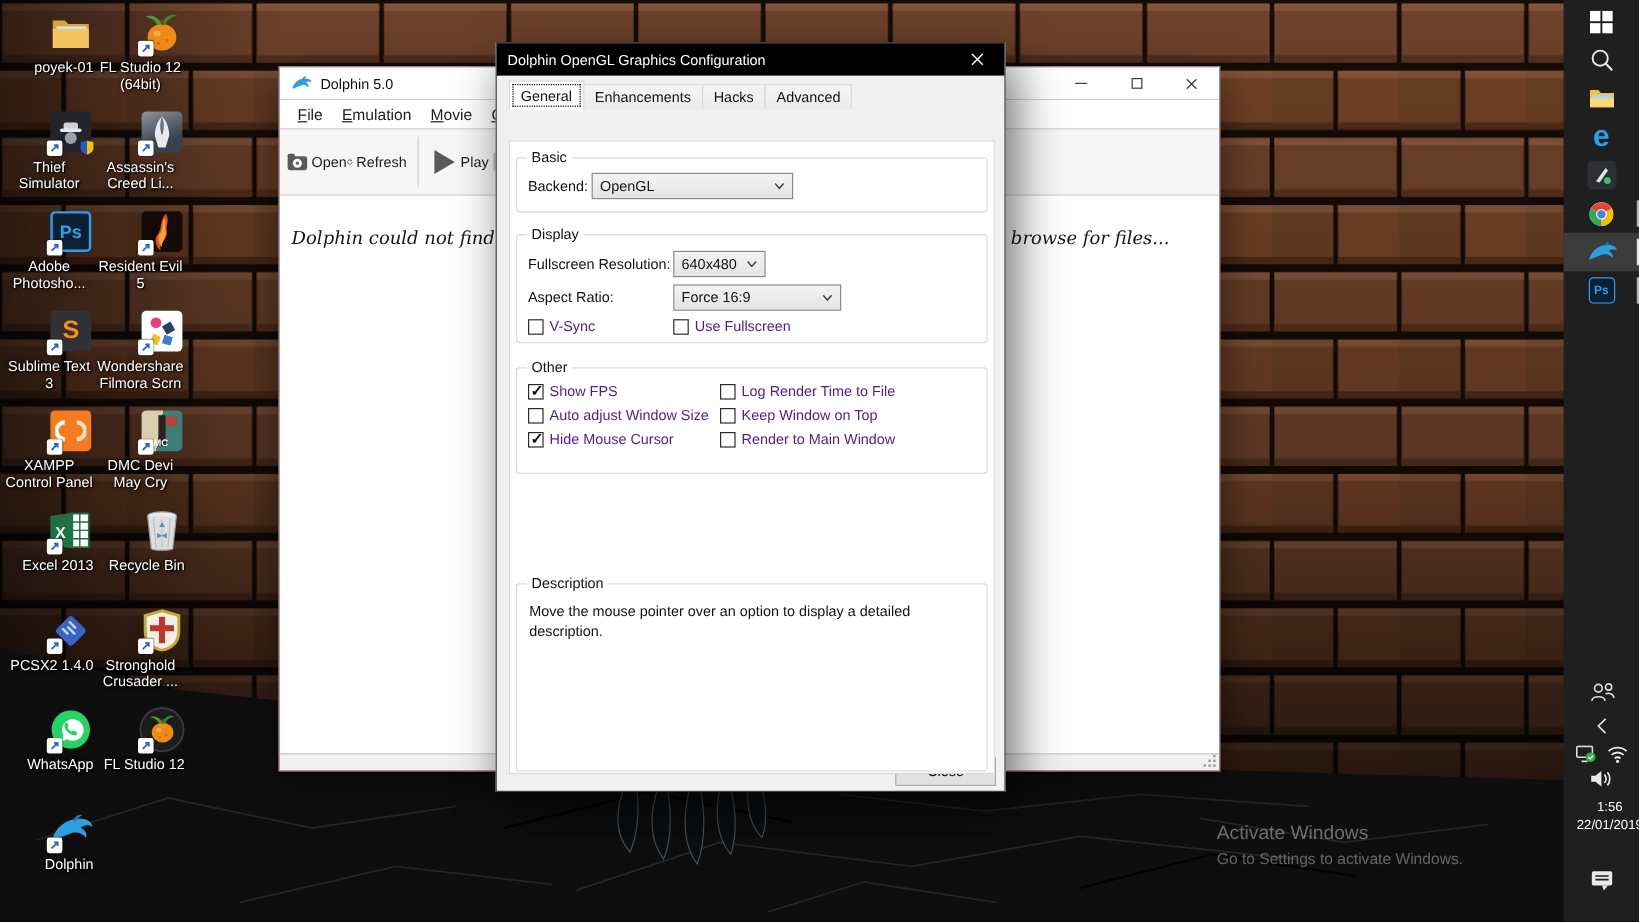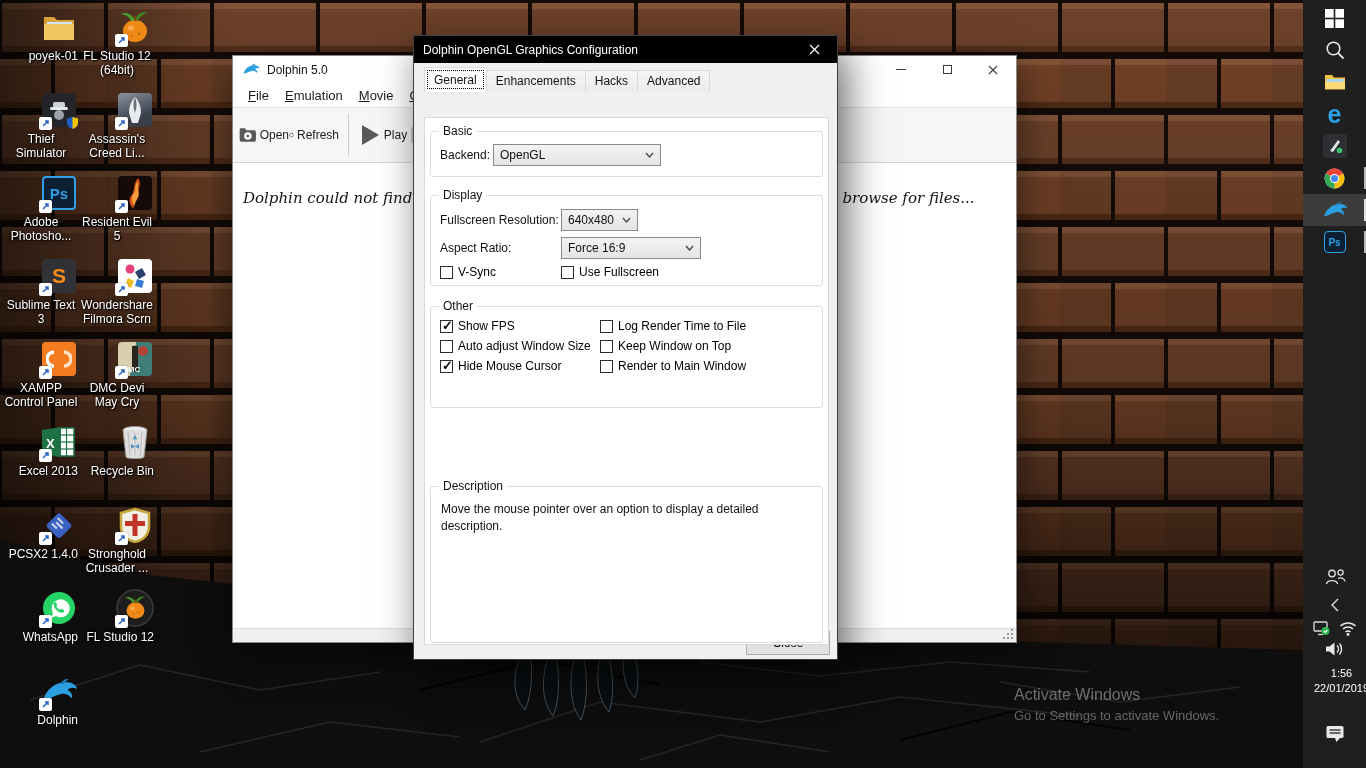--- a/index.html
+++ b/index.html
@@ -67,21 +67,21 @@
     background:linear-gradient(#f5f5f5,#ebebeb);border:1px solid #d9d9d9;border-bottom:none;margin-right:-1px;}
   .tab.active{height:25px;line-height:24px;position:relative;top:1px;background:#fff;
     outline:1px dotted #000;outline-offset:-4px;z-index:3;}
   .panel{position:absolute;left:10px;top:55px;width:405px;height:528px;background:#fff;border:1px solid #d9d9d9;z-index:1;margin-top:26px;}
   .group{position:absolute;left:5px;right:5px;border:1px solid #dcdcdc;border-radius:3px;}
   .group-label{position:absolute;top:-8px;left:8px;background:#fff;padding:0 4px;font-size:12px;color:#111;}
   .flabel{position:absolute;font-size:12px;color:#111;}
   .combo{position:absolute;height:22px;background:linear-gradient(#f3f3f3,#e4e4e4);border:1px solid #8a8a8a;
     display:flex;align-items:center;font-size:12px;color:#111;padding-left:6px;}
   .combo .chev{margin-left:auto;margin-right:6px;}
-  .cb{position:absolute;display:flex;align-items:center;gap:5px;font-size:12px;color:#000000;}
+  .cb{position:absolute;display:flex;align-items:center;gap:5px;font-size:12px;color:#4c1d95;}
   .cbx{width:13px;height:13px;background:#fff;border:1px solid #2c2c2c;position:relative;flex:0 0 auto;}
   .cbx.on::after{content:"✓";position:absolute;left:1px;top:-3px;font-size:13px;font-weight:bold;color:#111;}
   .desc-text{position:absolute;left:10px;top:14px;width:352px;font-size:12px;color:#111;line-height:1.45;}
   .btn{position:absolute;right:7px;bottom:4px;width:84px;height:24px;background:#e1e1e1;border:1px solid #adadad;
     font-size:12px;color:#000;display:flex;align-items:center;justify-content:center;}
 
   
   #taskbar{position:absolute;right:0;top:0;width:63px;height:768px;background:#1f1f1f;z-index:50;}
   .tb-row{position:absolute;left:0;width:63px;height:32px;display:flex;align-items:center;justify-content:center;}
   .tb-row.active{background:#3c3c3c;}
@@ -577,21 +577,21 @@
       <label class="cb" style="left:9px;top:69px;">
         <span class="cbx"></span>
         <span>V-Sync</span>
       </label>
       <label class="cb" style="left:130px;top:69px;">
         <span class="cbx"></span>
         <span>Use Fullscreen</span>
       </label>
     </div>
 
-    <div class="group" style="top:188px;height:102px;">
+    <div class="group" style="top:188px;height:89px;">
       <span class="group-label">Other</span>
       <label class="cb" style="left:9px;top:12px;">
         <span class="cbx on"></span>
         <span>Show FPS</span>
       </label>
       <label class="cb" style="left:169px;top:12px;">
         <span class="cbx"></span>
         <span>Log Render Time to File</span>
       </label>
       <label class="cb" style="left:9px;top:32px;">

